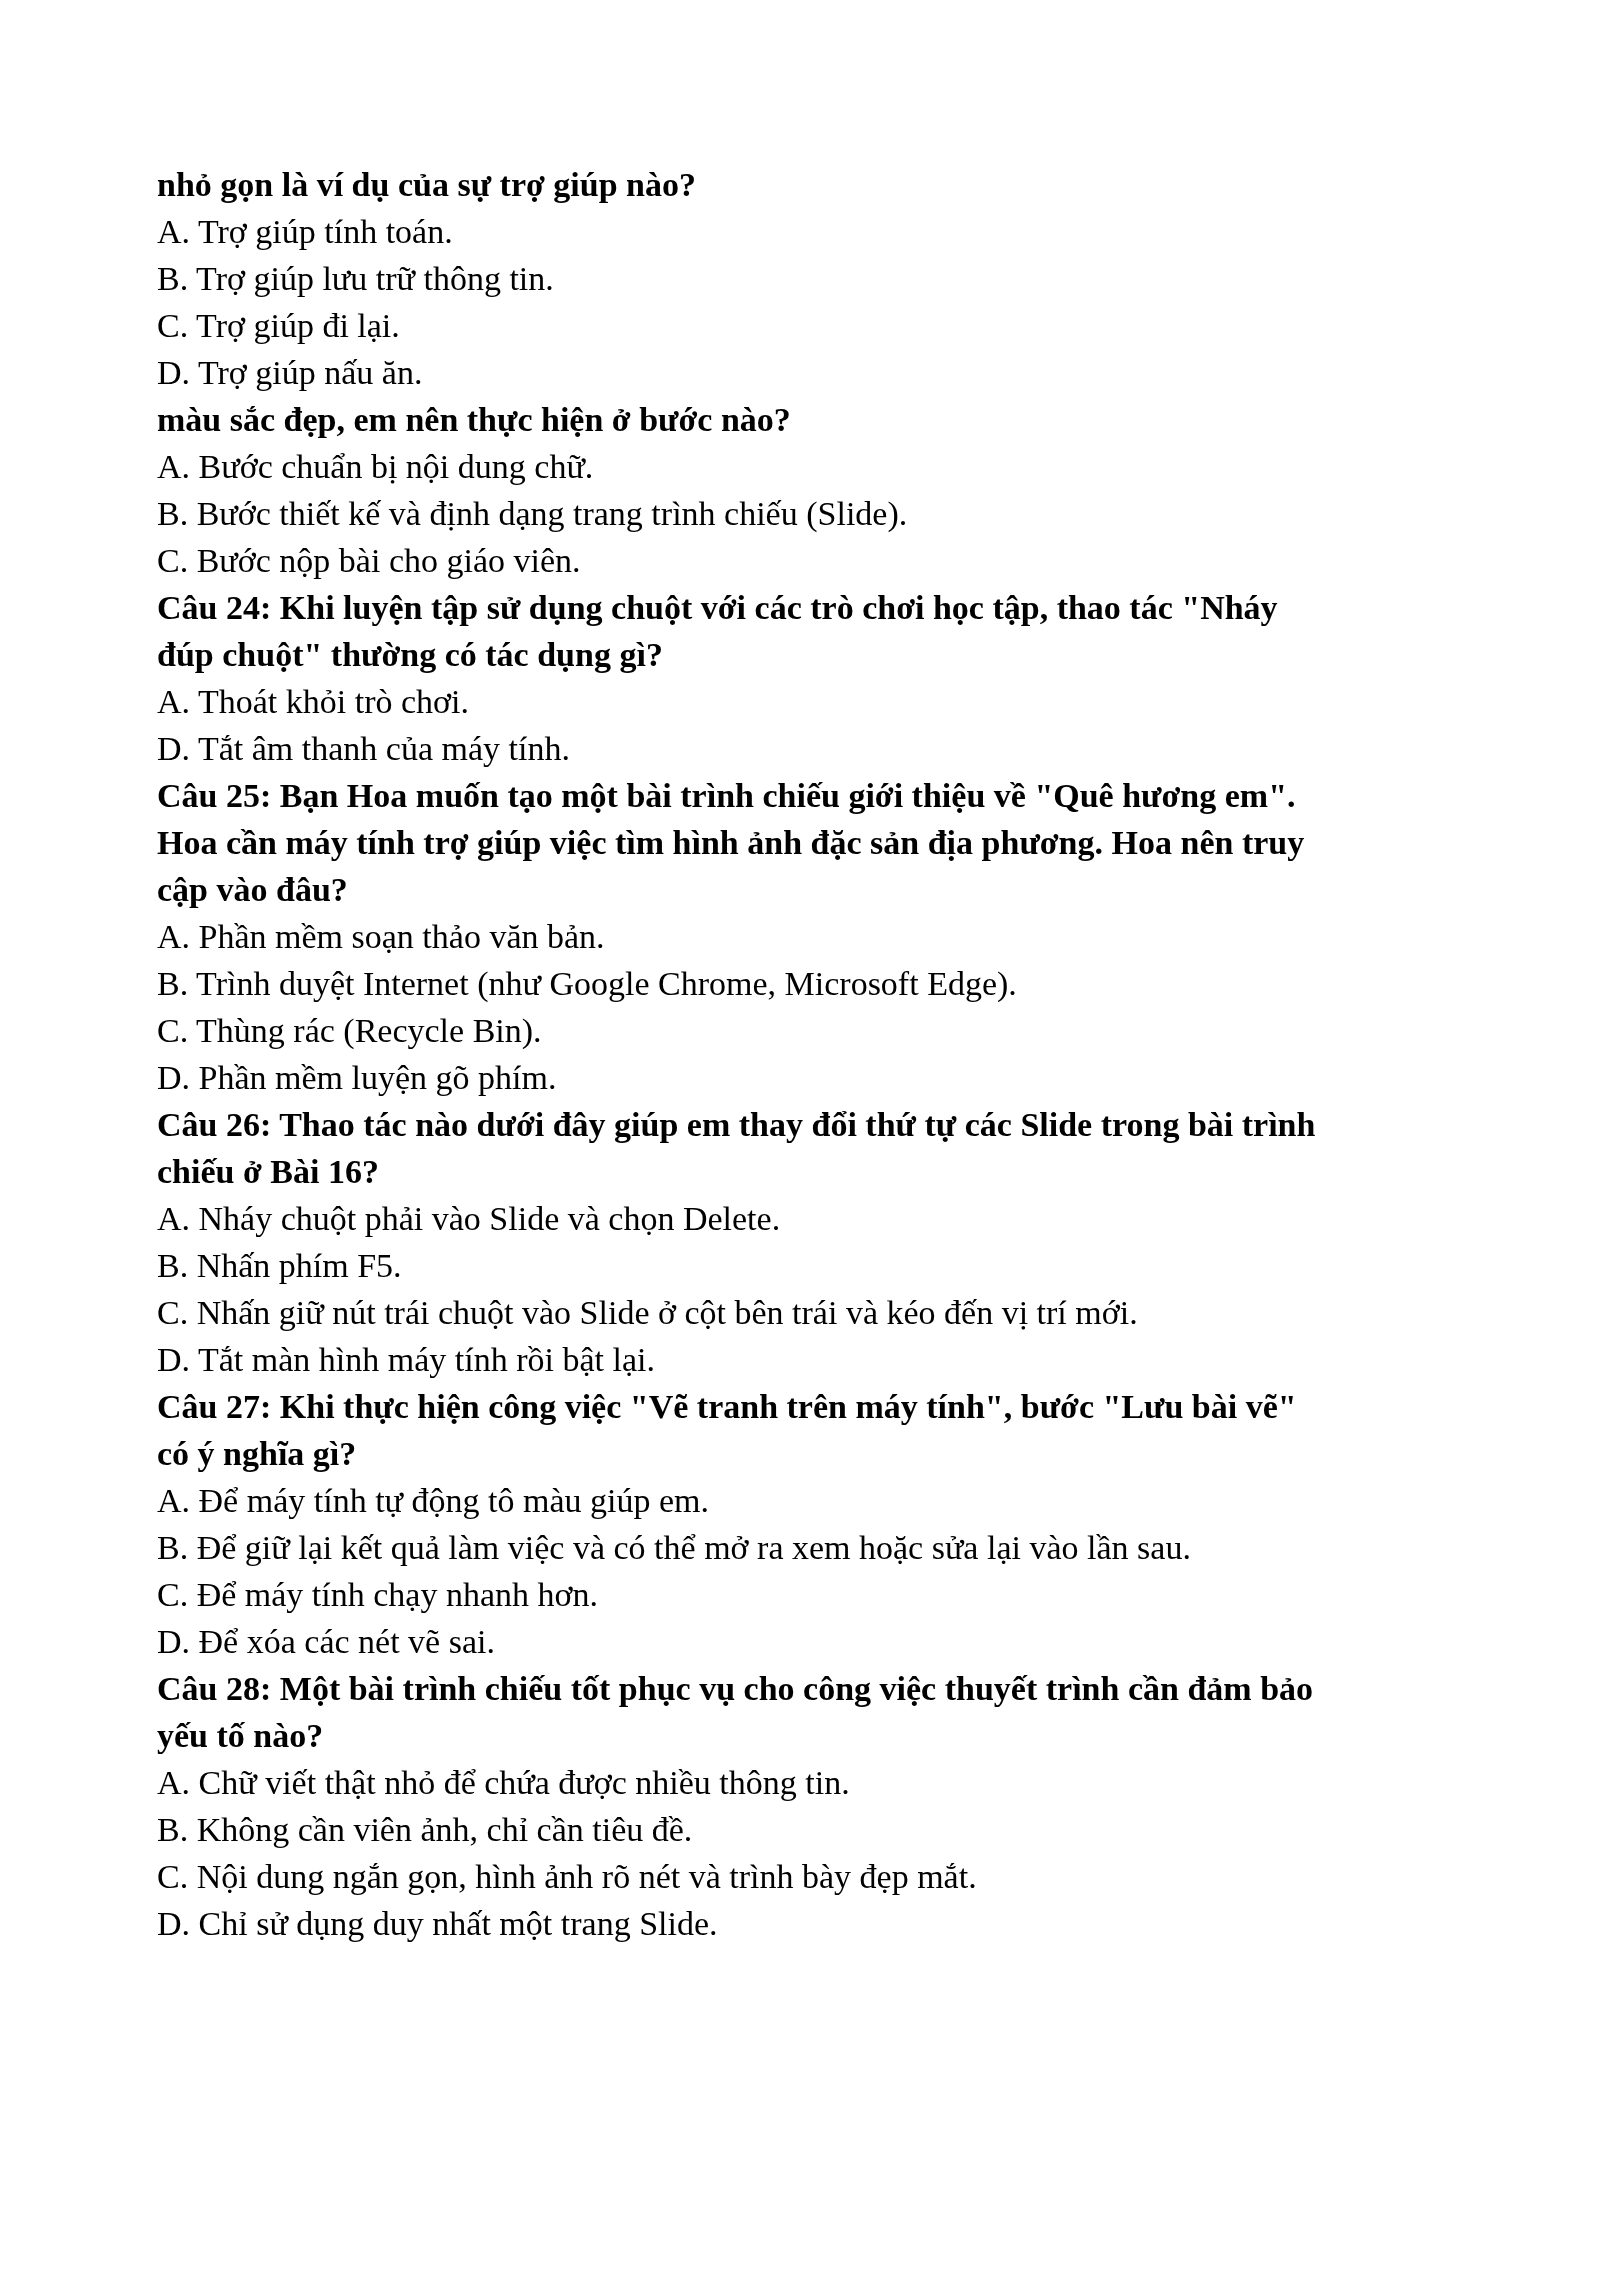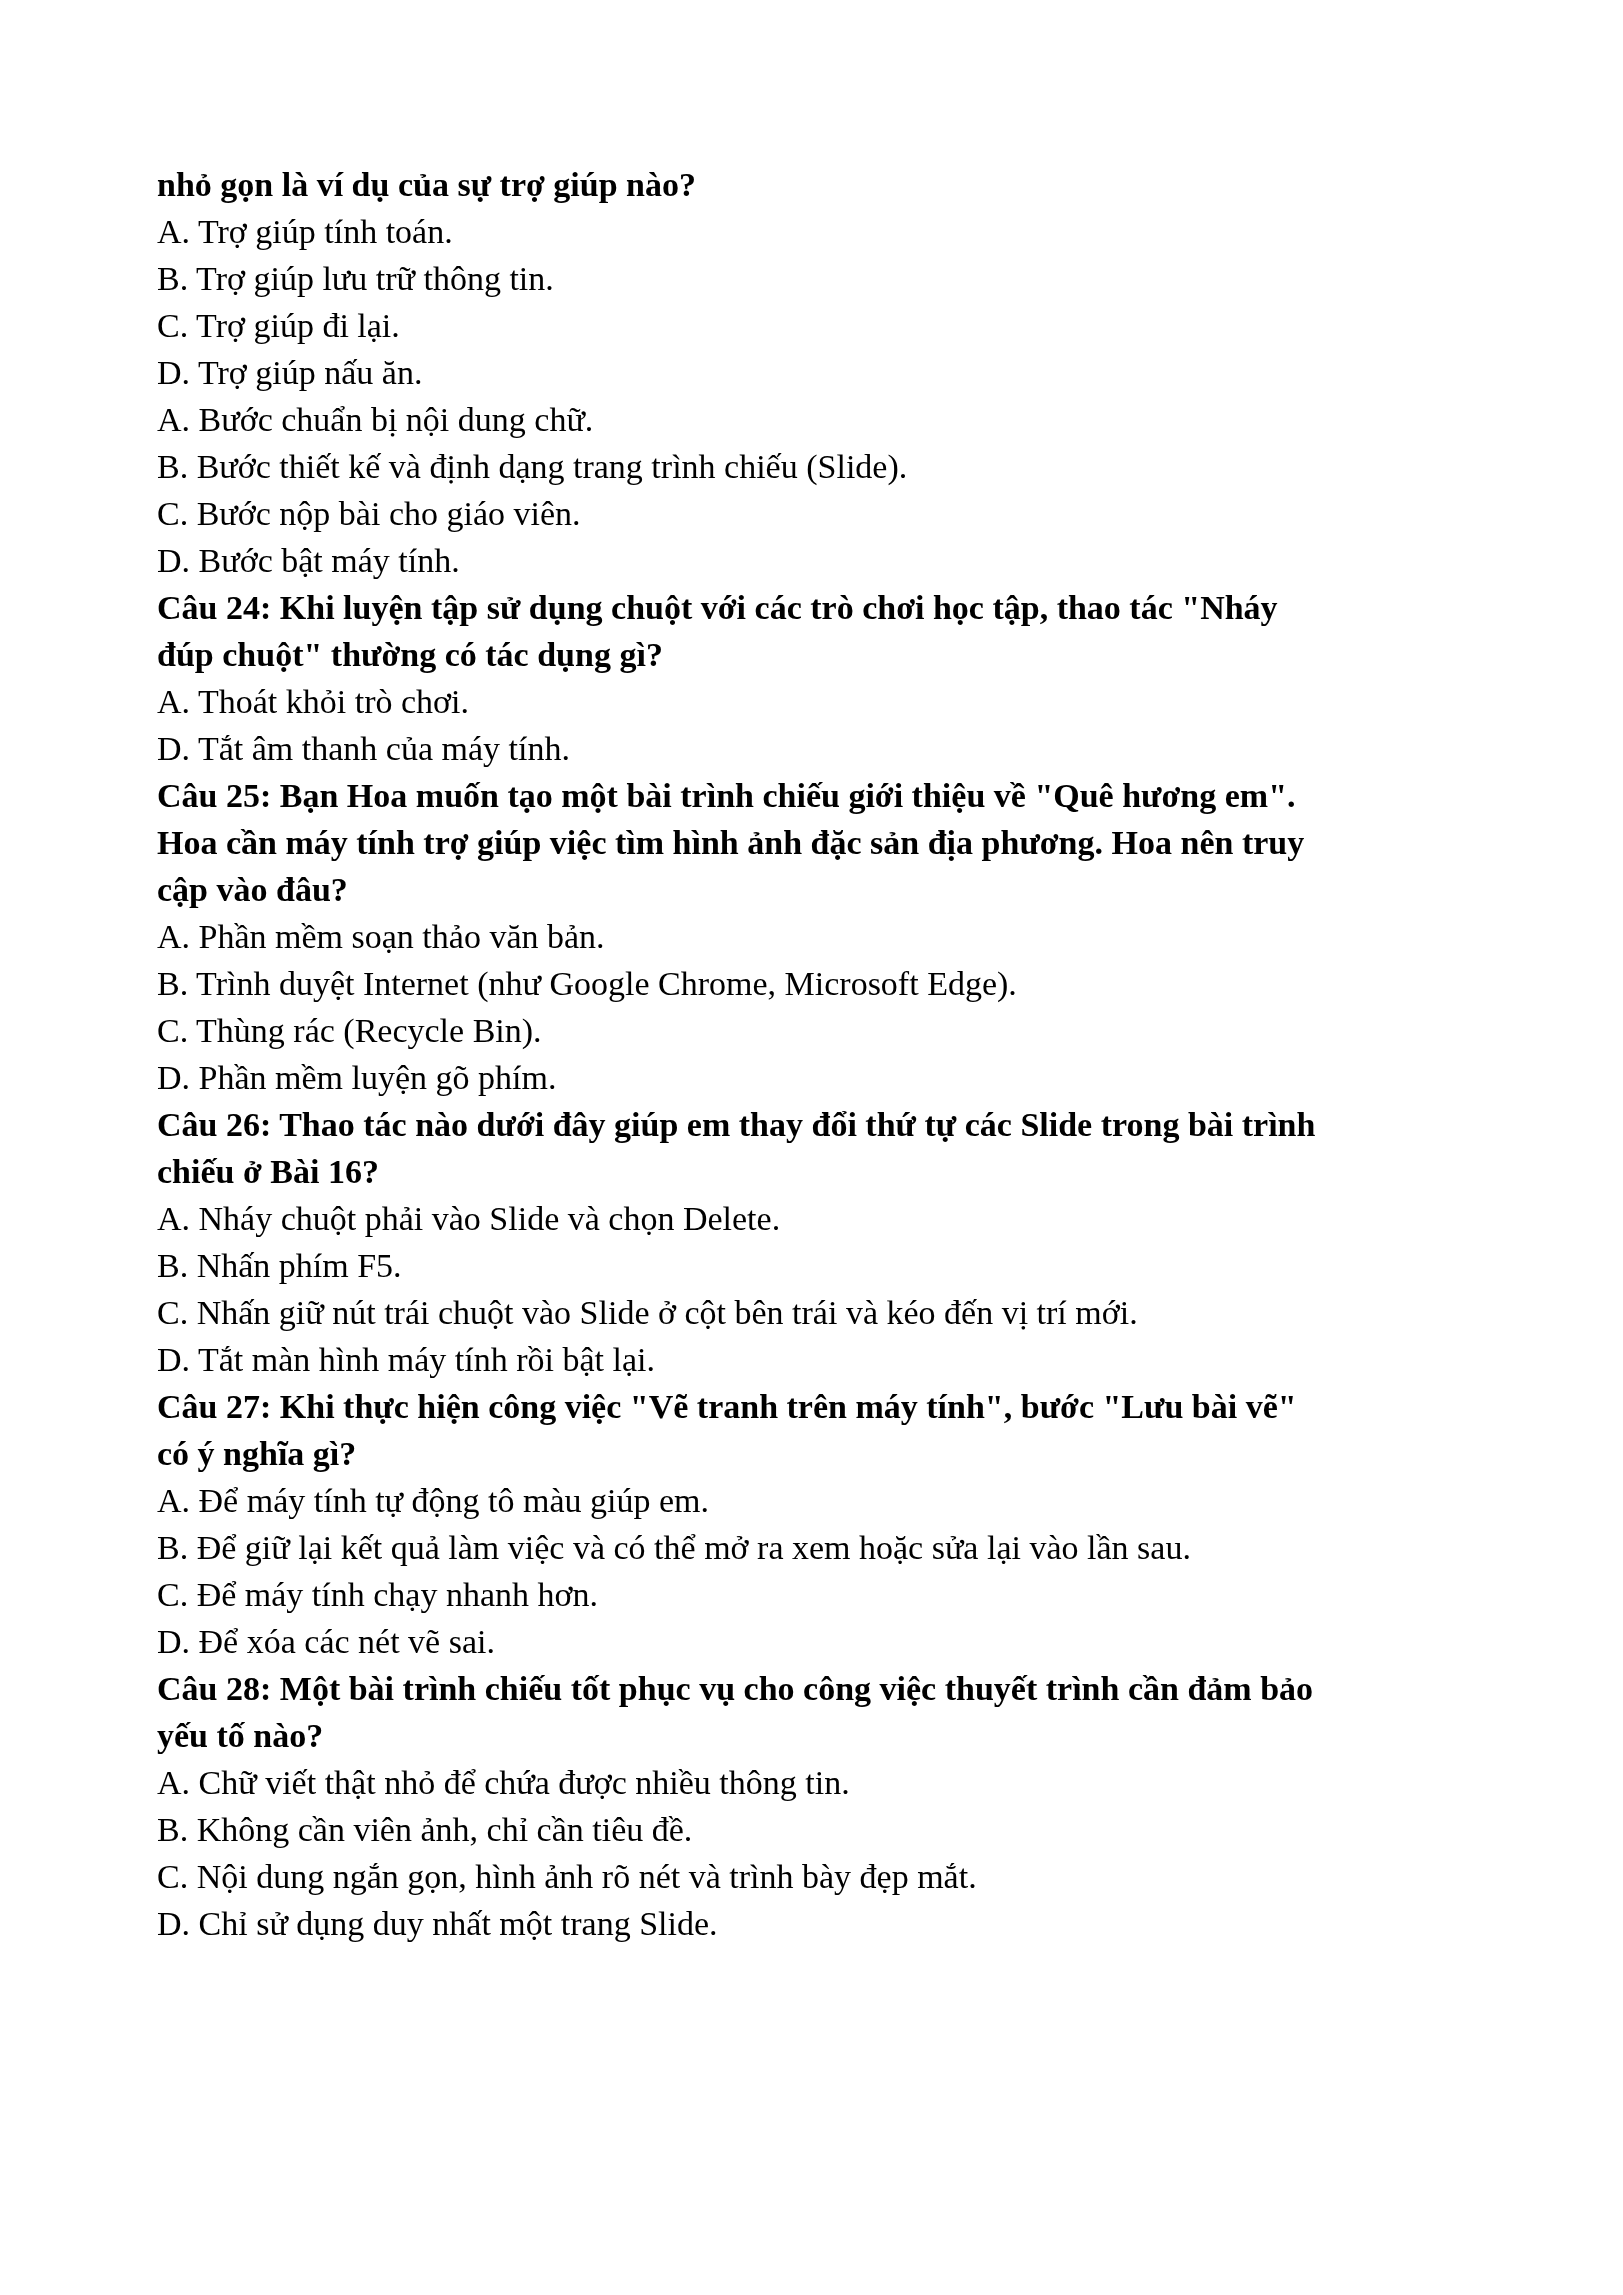--- a/index.html
+++ b/index.html
@@ -41,24 +41,24 @@
 <div class="page">
   <div id="doc">
       <div class="question-block">
         <div class="line title-line">nhỏ gọn là ví dụ của sự trợ giúp nào?</div>
         <div class="line option-line">A. Trợ giúp tính toán.</div>
         <div class="line option-line">B. Trợ giúp lưu trữ thông tin.</div>
         <div class="line option-line">C. Trợ giúp đi lại.</div>
         <div class="line option-line">D. Trợ giúp nấu ăn.</div>
       </div>
       <div class="question-block">
+        <div class="line title-line">màu sắc đẹp, em nên thực hiện ở bước nào?</div>
         <div class="line option-line">A. Bước chuẩn bị nội dung chữ.</div>
         <div class="line option-line">B. Bước thiết kế và định dạng trang trình chiếu (Slide).</div>
         <div class="line option-line">C. Bước nộp bài cho giáo viên.</div>
-        <div class="line option-line">D. Bước bật máy tính.</div>
       </div>
       <div class="question-block">
         <div class="line title-line">Câu 24: Khi luyện tập sử dụng chuột với các trò chơi học tập, thao tác "Nháy</div>
         <div class="line title-line">đúp chuột" thường có tác dụng gì?</div>
         <div class="line option-line">A. Thoát khỏi trò chơi.</div>
         <div class="line option-line">D. Tắt âm thanh của máy tính.</div>
       </div>
       <div class="question-block">
         <div class="line title-line">Câu 25: Bạn Hoa muốn tạo một bài trình chiếu giới thiệu về "Quê hương em".</div>
         <div class="line title-line">Hoa cần máy tính trợ giúp việc tìm hình ảnh đặc sản địa phương. Hoa nên truy</div>

